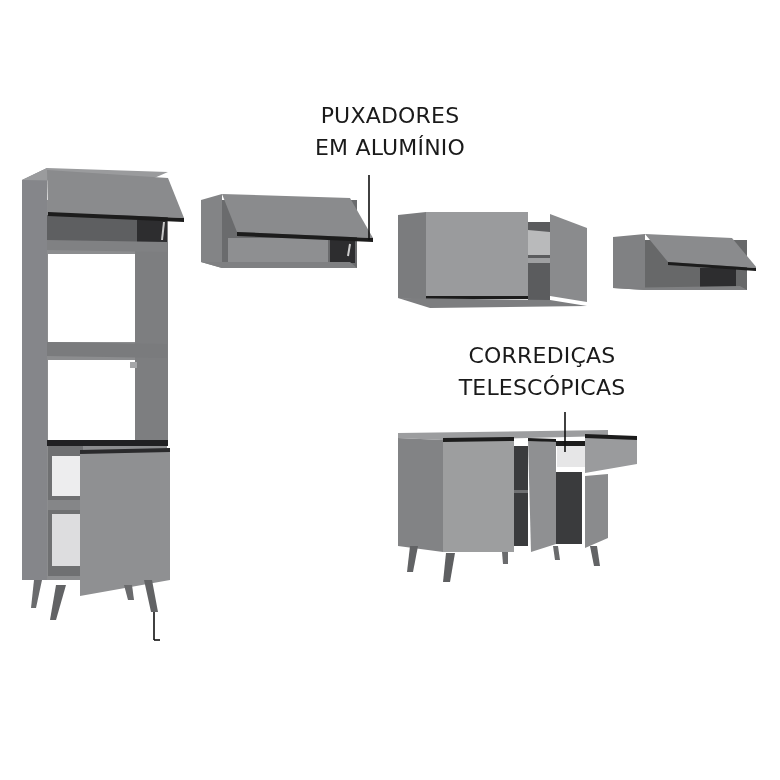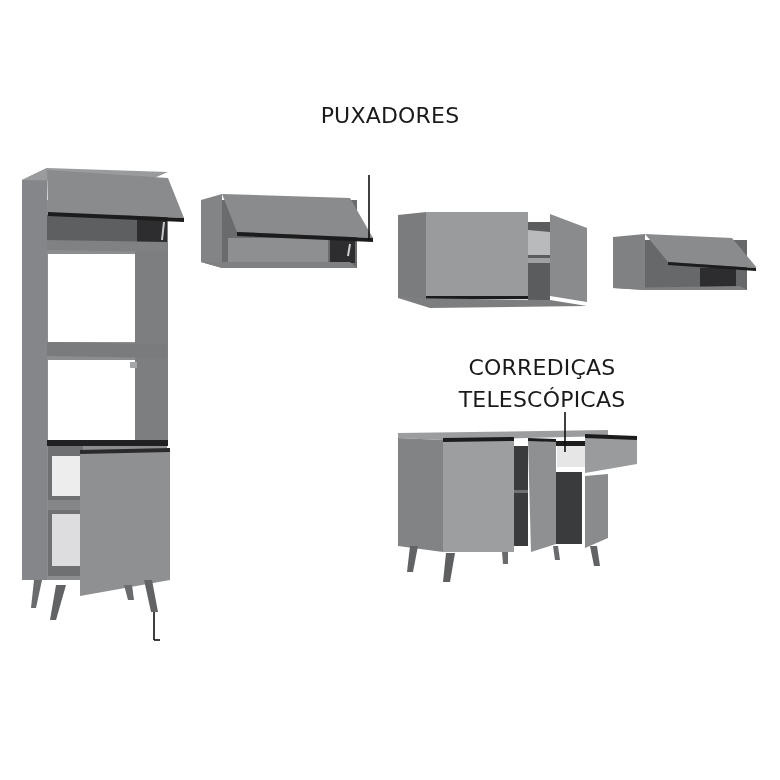--- a/index.html
+++ b/index.html
@@ -10,21 +10,21 @@
     font-family: "DejaVu Sans", sans-serif;
     color: #1a1a1a;
     text-align: center;
     font-size: 22px;
     line-height: 32px;
     letter-spacing: 0.2px;
     white-space: nowrap;
   }
   .label span { display: block; }
   .lbl-handles { left: 300px; top: 100px; width: 180px; }
-  .lbl-slides { left: 447px; top: 352px; width: 190px; }
+  .lbl-slides { left: 447px; top: 340px; width: 190px; }
   .lbl-feet { left: 168px; top: 614px; width: 252px; }
 </style>
 </head>
 <body>
 
 <div class="stage">
 
   <svg class="art" viewBox="0 0 780 780" xmlns="http://www.w3.org/2000/svg">
 
     <g>
@@ -134,20 +134,21 @@
     </g>
 
     <line x1="369" y1="175" x2="369" y2="240" stroke="#111" stroke-width="1.6"></line>
     <line x1="565" y1="412" x2="565" y2="452" stroke="#111" stroke-width="1.6"></line>
     <line x1="154" y1="612" x2="154" y2="640" stroke="#111" stroke-width="1.6"></line>
     <line x1="154" y1="640" x2="160" y2="640" stroke="#111" stroke-width="1.6"></line>
   </svg>
 
   <div class="label lbl-handles">
     <span>PUXADORES</span>
+    <span>EM ALUMÍNIO</span>
   </div>
 
   <div class="label lbl-slides">
     <span>CORREDIÇAS</span>
     <span>TELESCÓPICAS</span>
   </div>
 
 
 </div>
 

